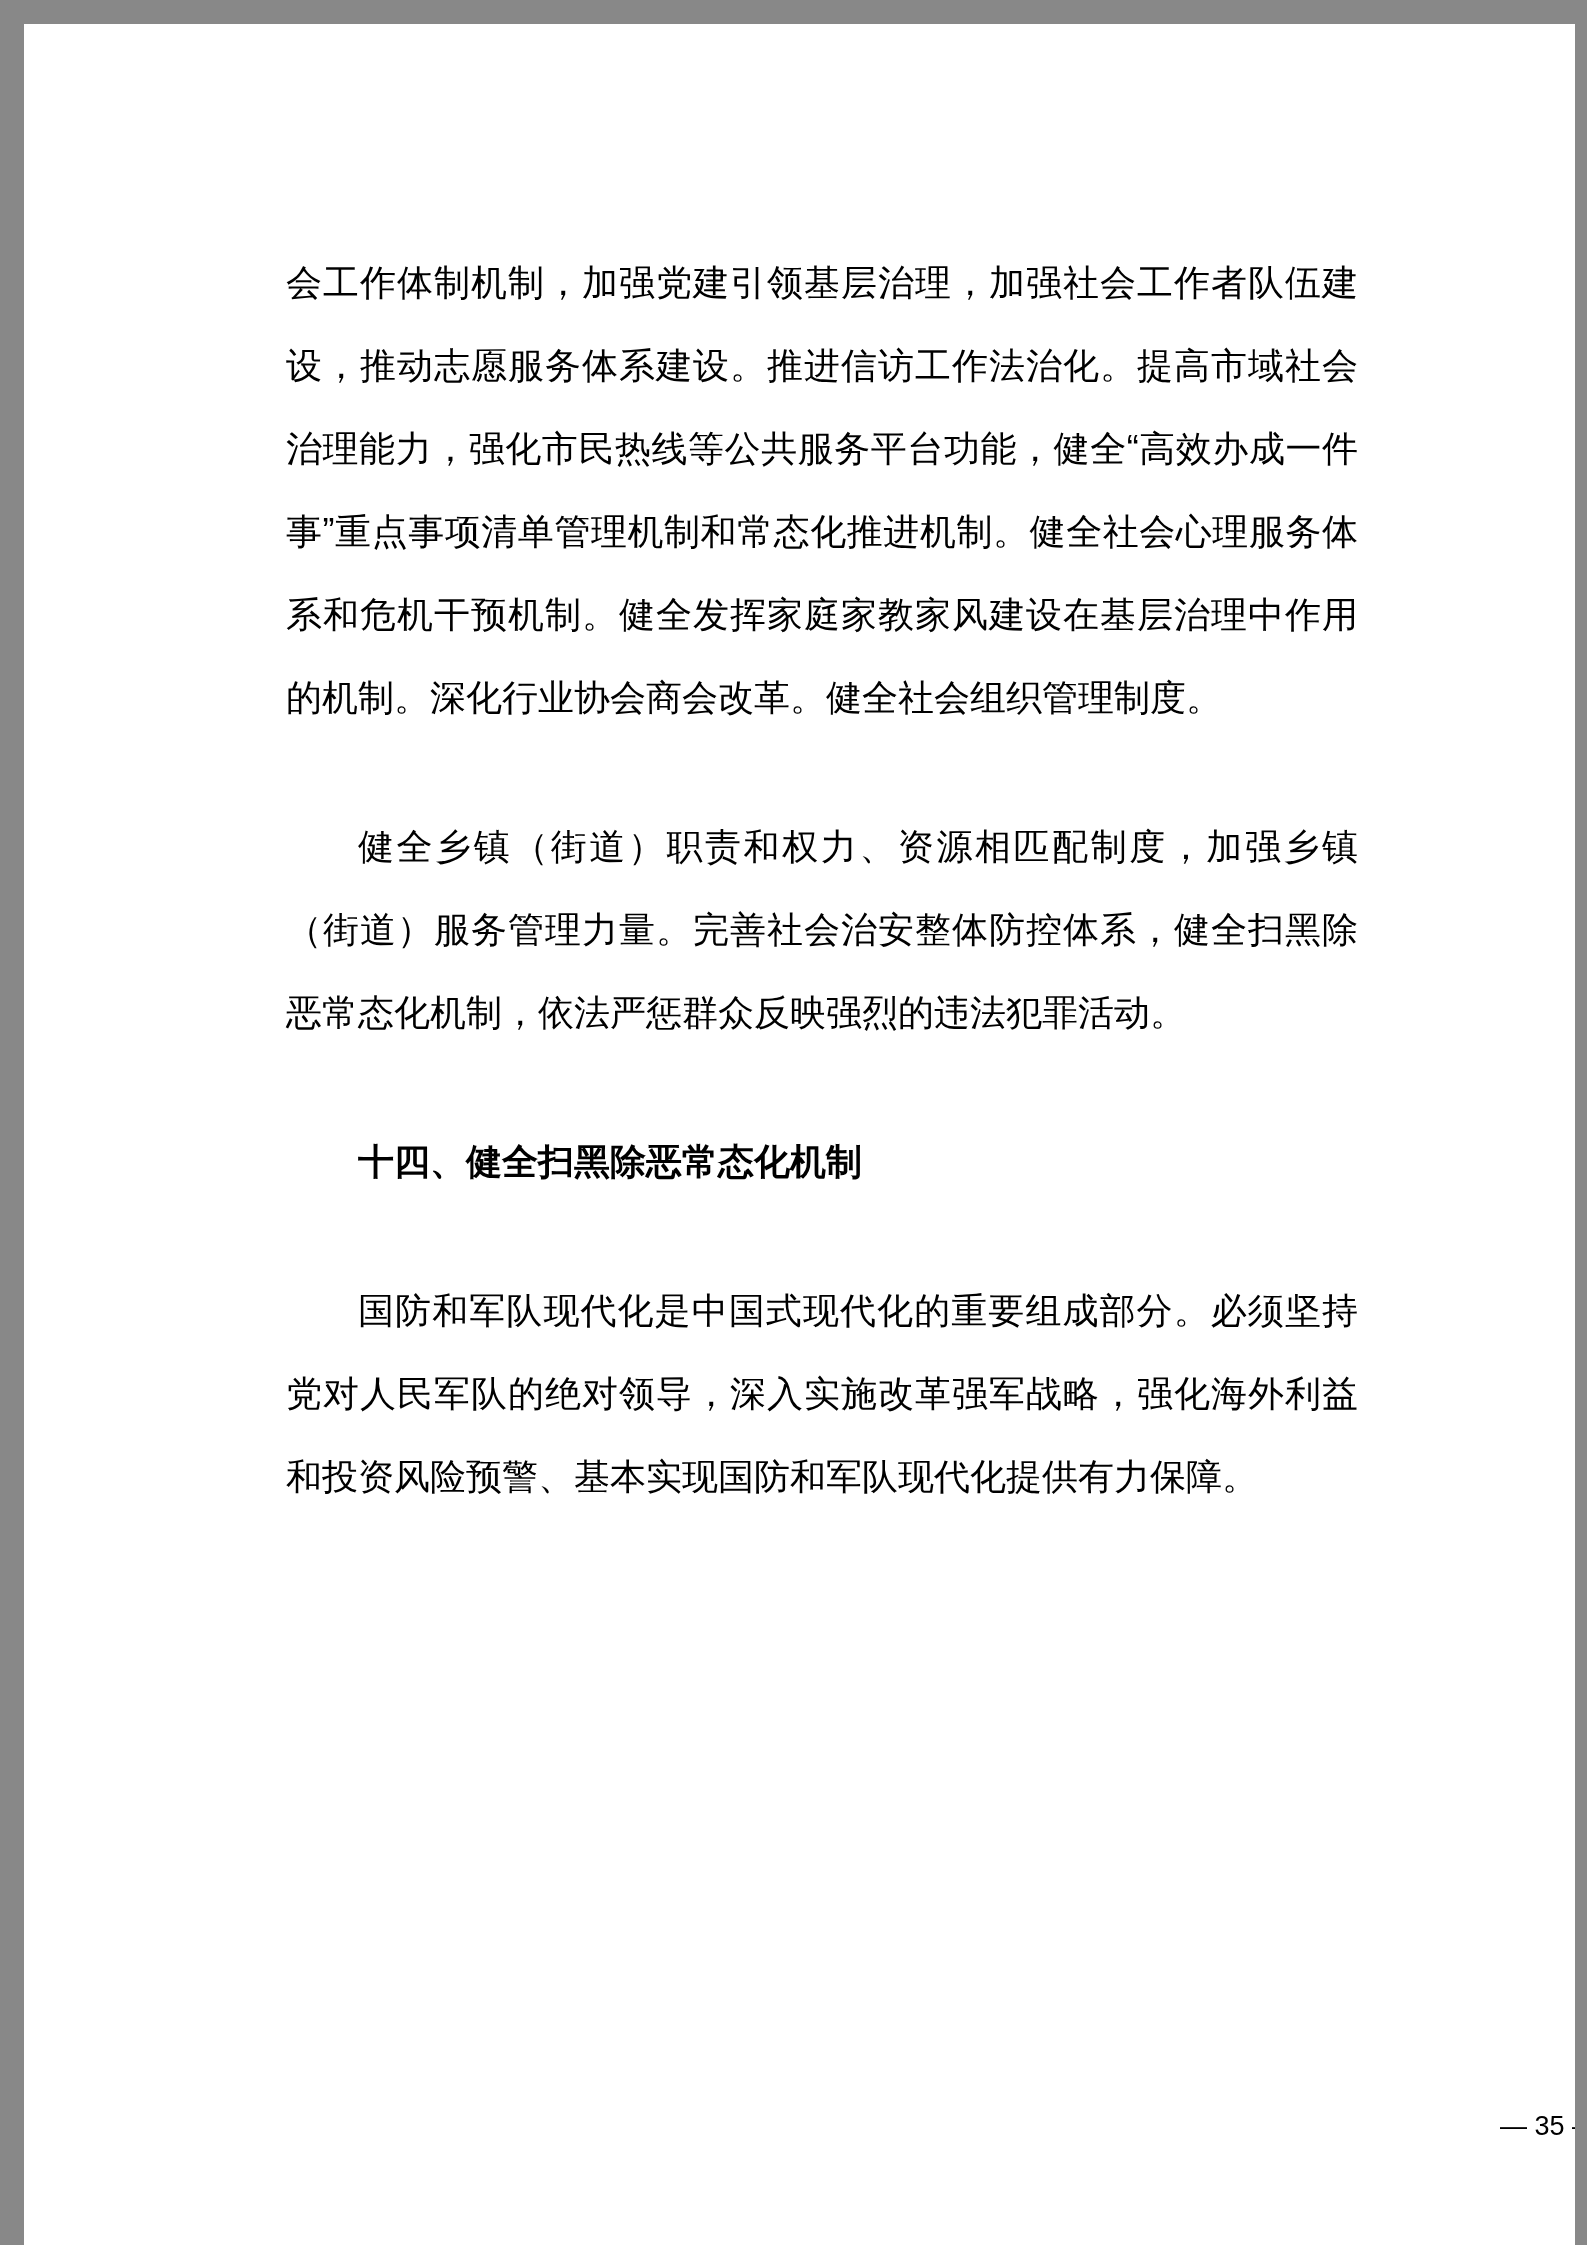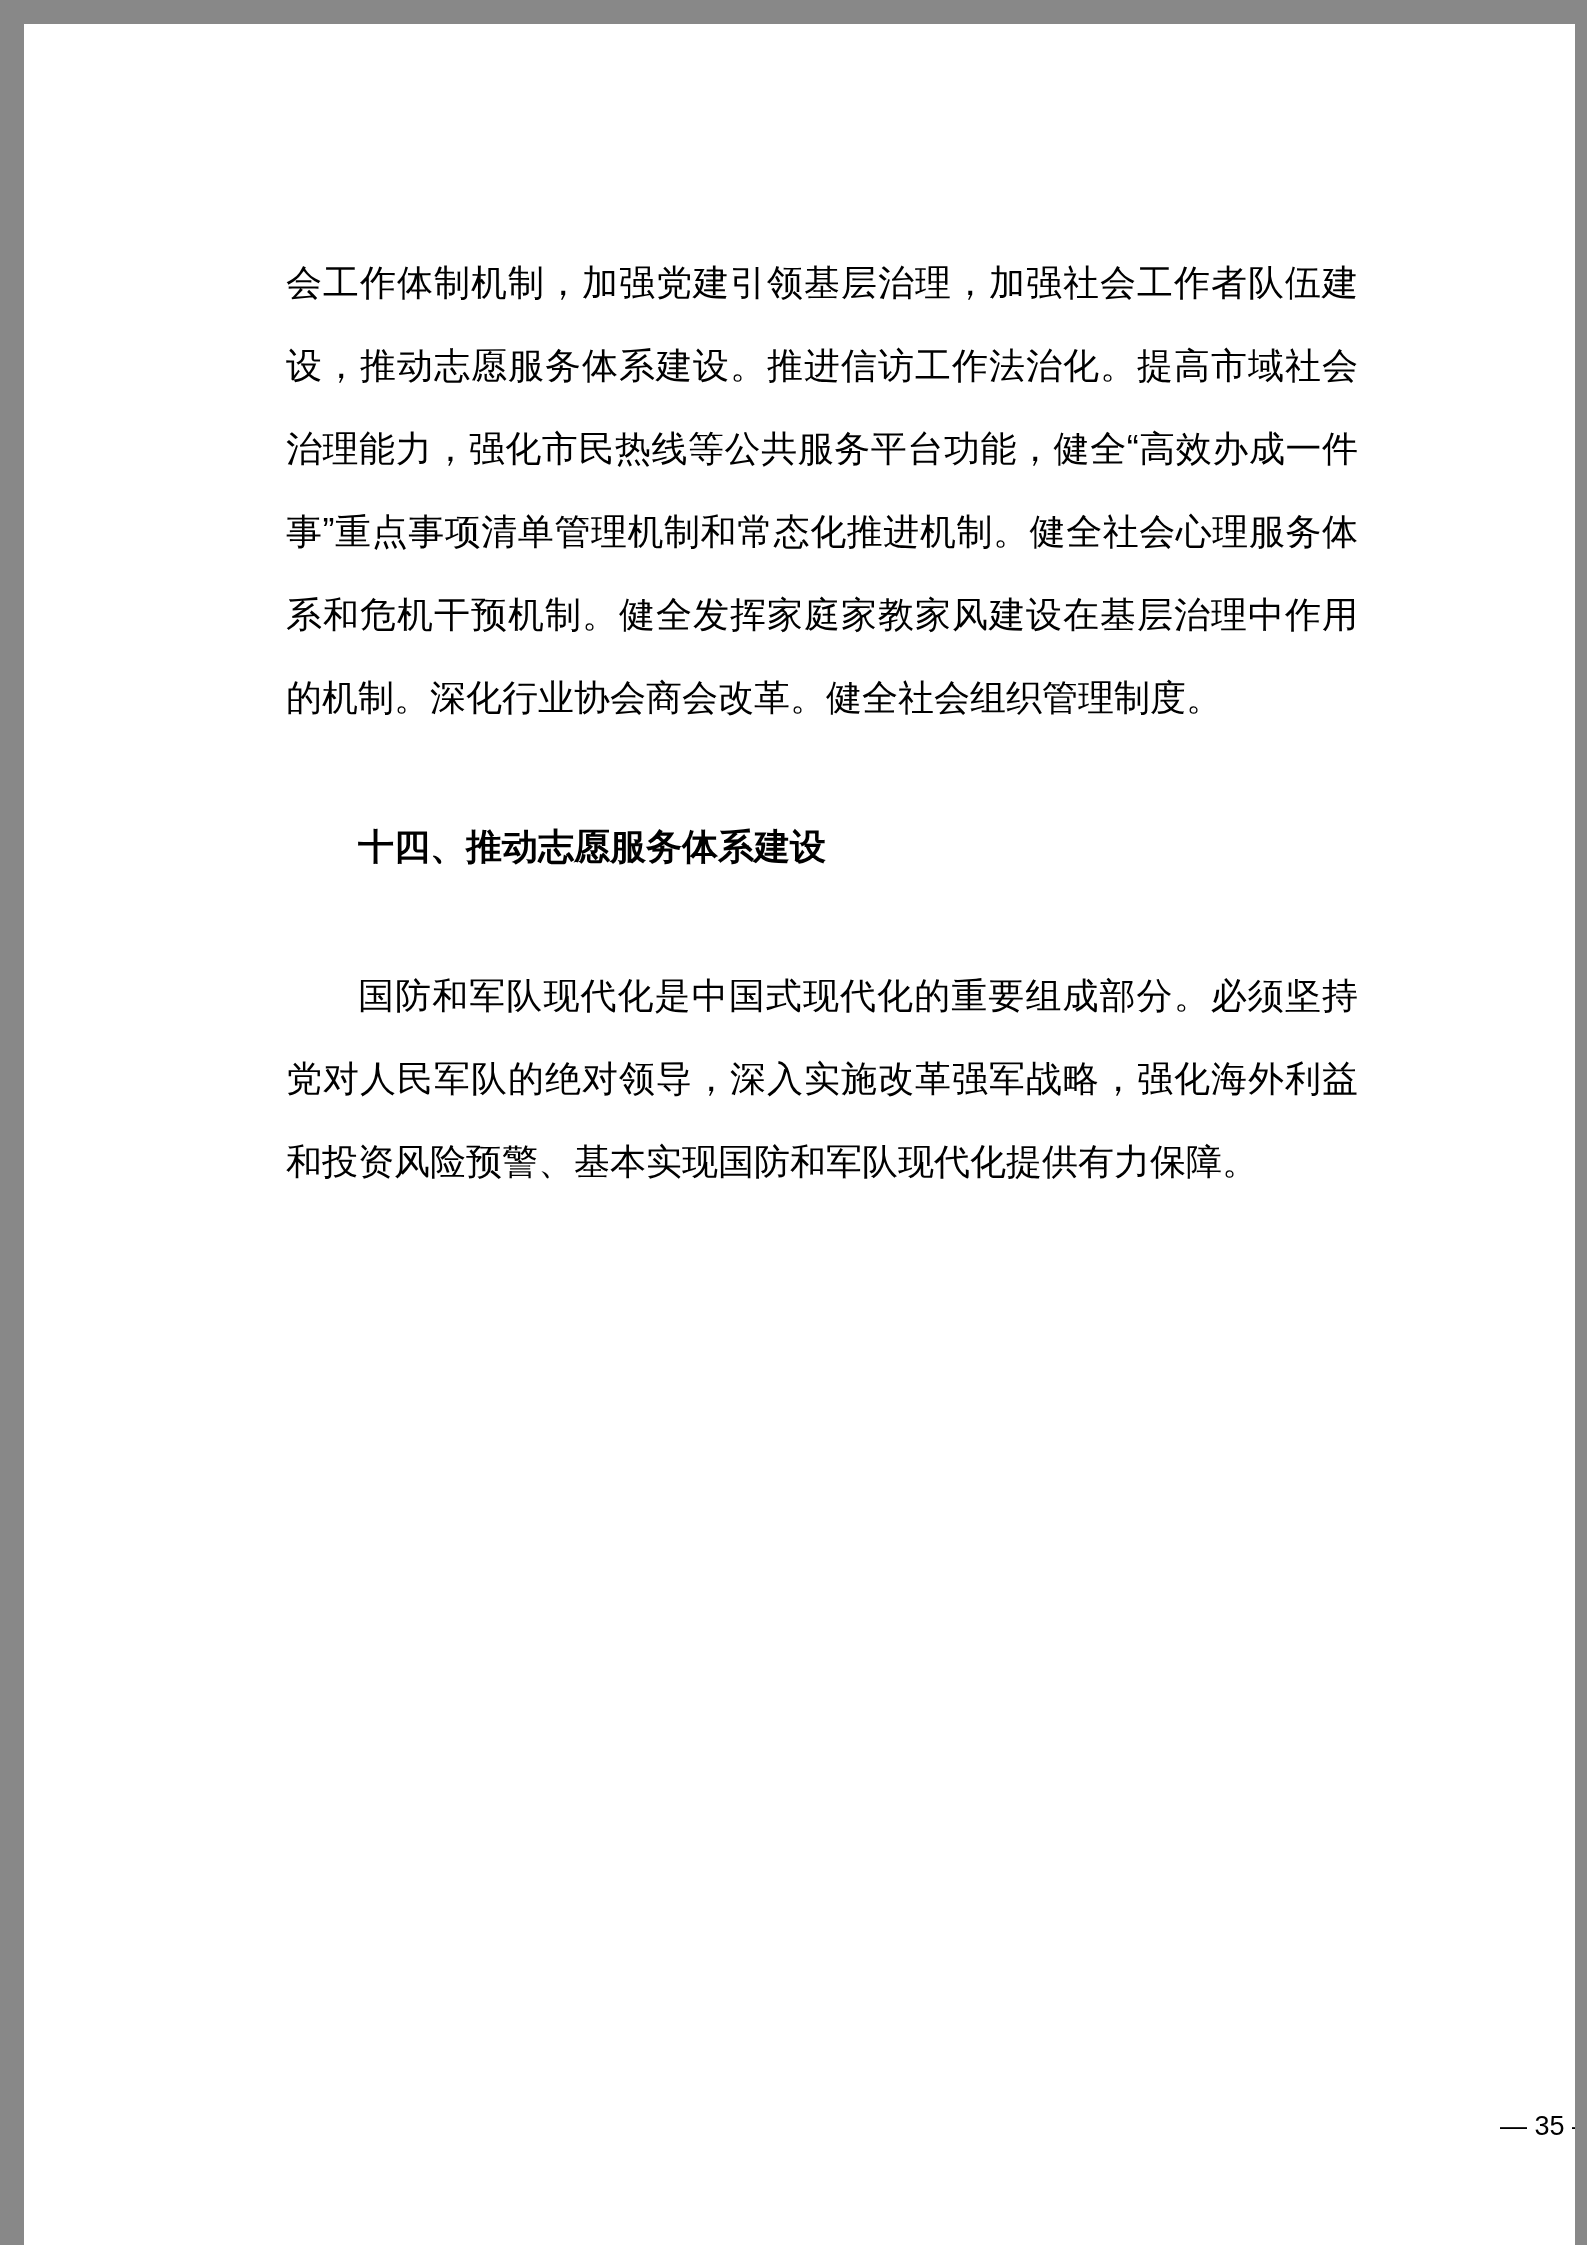--- a/index.html
+++ b/index.html
@@ -53,23 +53,24 @@
 </style>
 </head>
 <body>
 
 <div class="page">
 
   <div class="content">
 
     <p class="para continuation">会工作体制机制，加强党建引领基层治理，加强社会工作者队伍建设，推动志愿服务体系建设。推进信访工作法治化。提高市域社会治理能力，强化市民热线等公共服务平台功能，健全“高效办成一件事”重点事项清单管理机制和常态化推进机制。健全社会心理服务体系和危机干预机制。健全发挥家庭家教家风建设在基层治理中作用的机制。深化行业协会商会改革。健全社会组织管理制度。</p>
 
+    <p class="para">健全乡镇（街道）职责和权力、资源相匹配制度，加强乡镇（街道）服务管理力量。完善社会治安整体防控体系，健全扫黑除恶常态化机制，依法严惩群众反映强烈的违法犯罪活动。</p>
 
 
-    <h2 class="section-heading">十四、推动志愿服务体系建设</h2>
+    <h2 class="section-heading">十四、健全扫黑除恶常态化机制</h2>
 
     <p class="para">国防和军队现代化是中国式现代化的重要组成部分。必须坚持党对人民军队的绝对领导，深入实施改革强军战略，强化海外利益和投资风险预警、基本实现国防和军队现代化提供有力保障。</p>
 
 
   </div>
 
   <div class="footer">— 35 —</div>
 
 </div>
 

